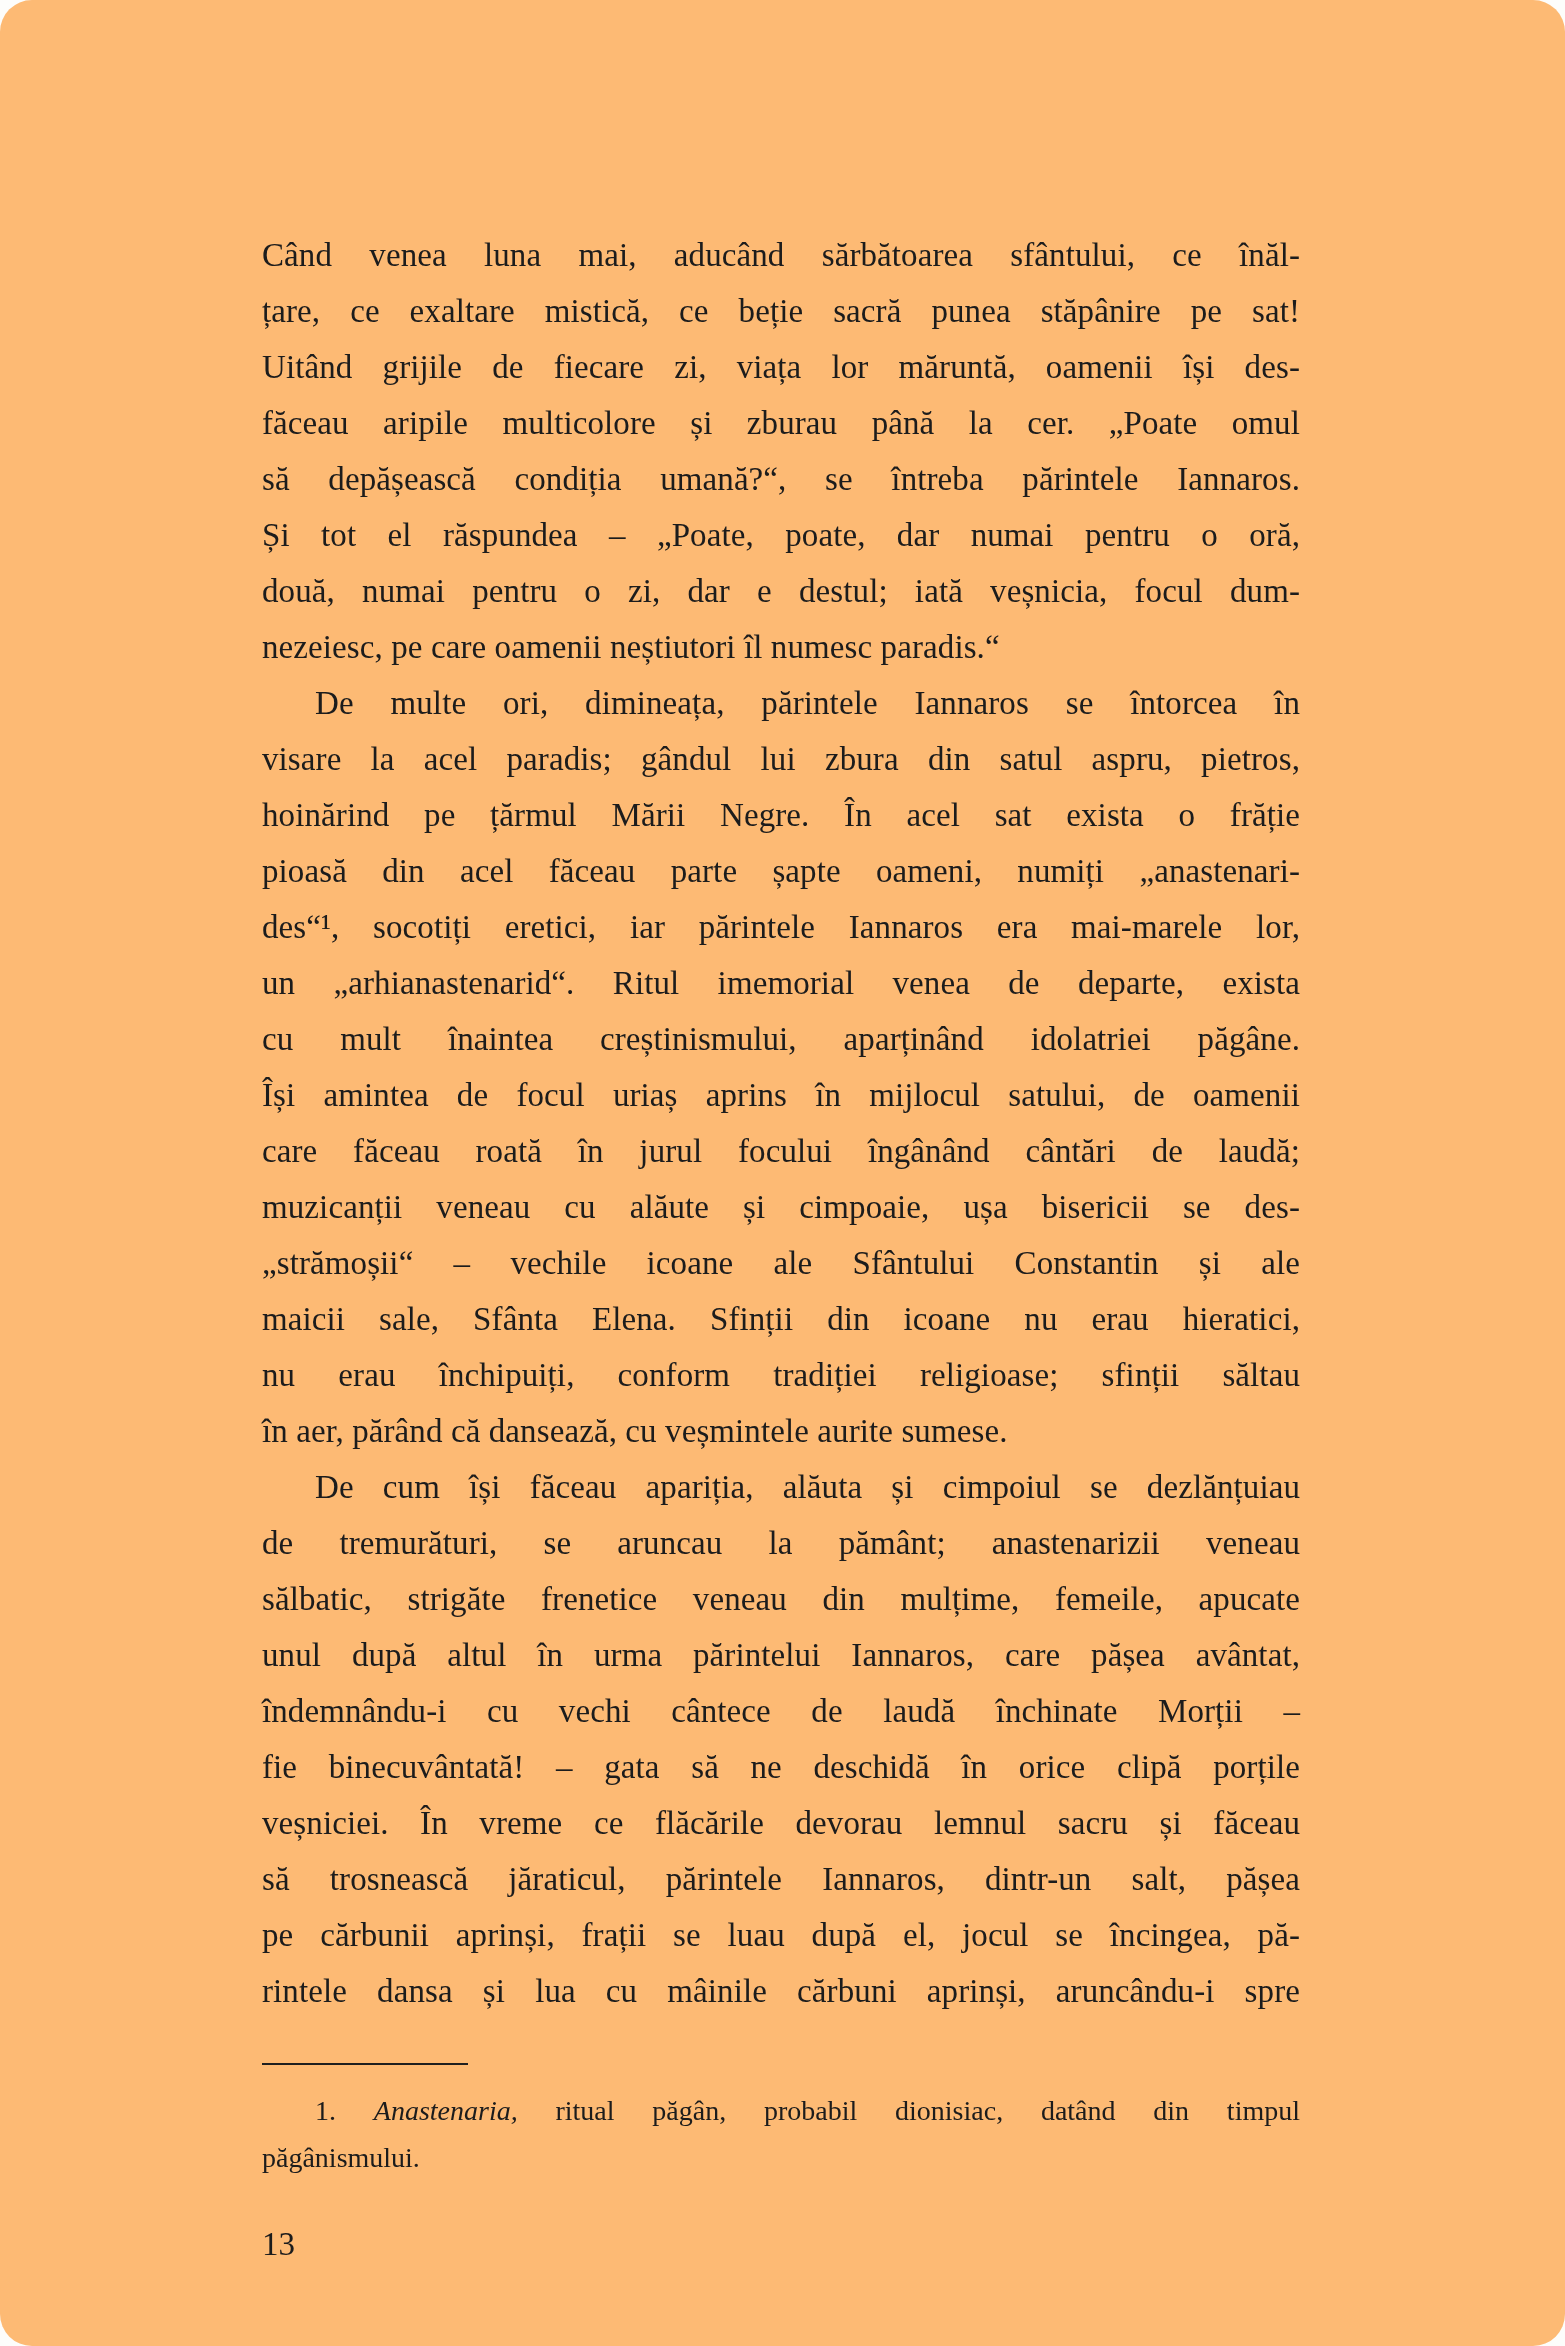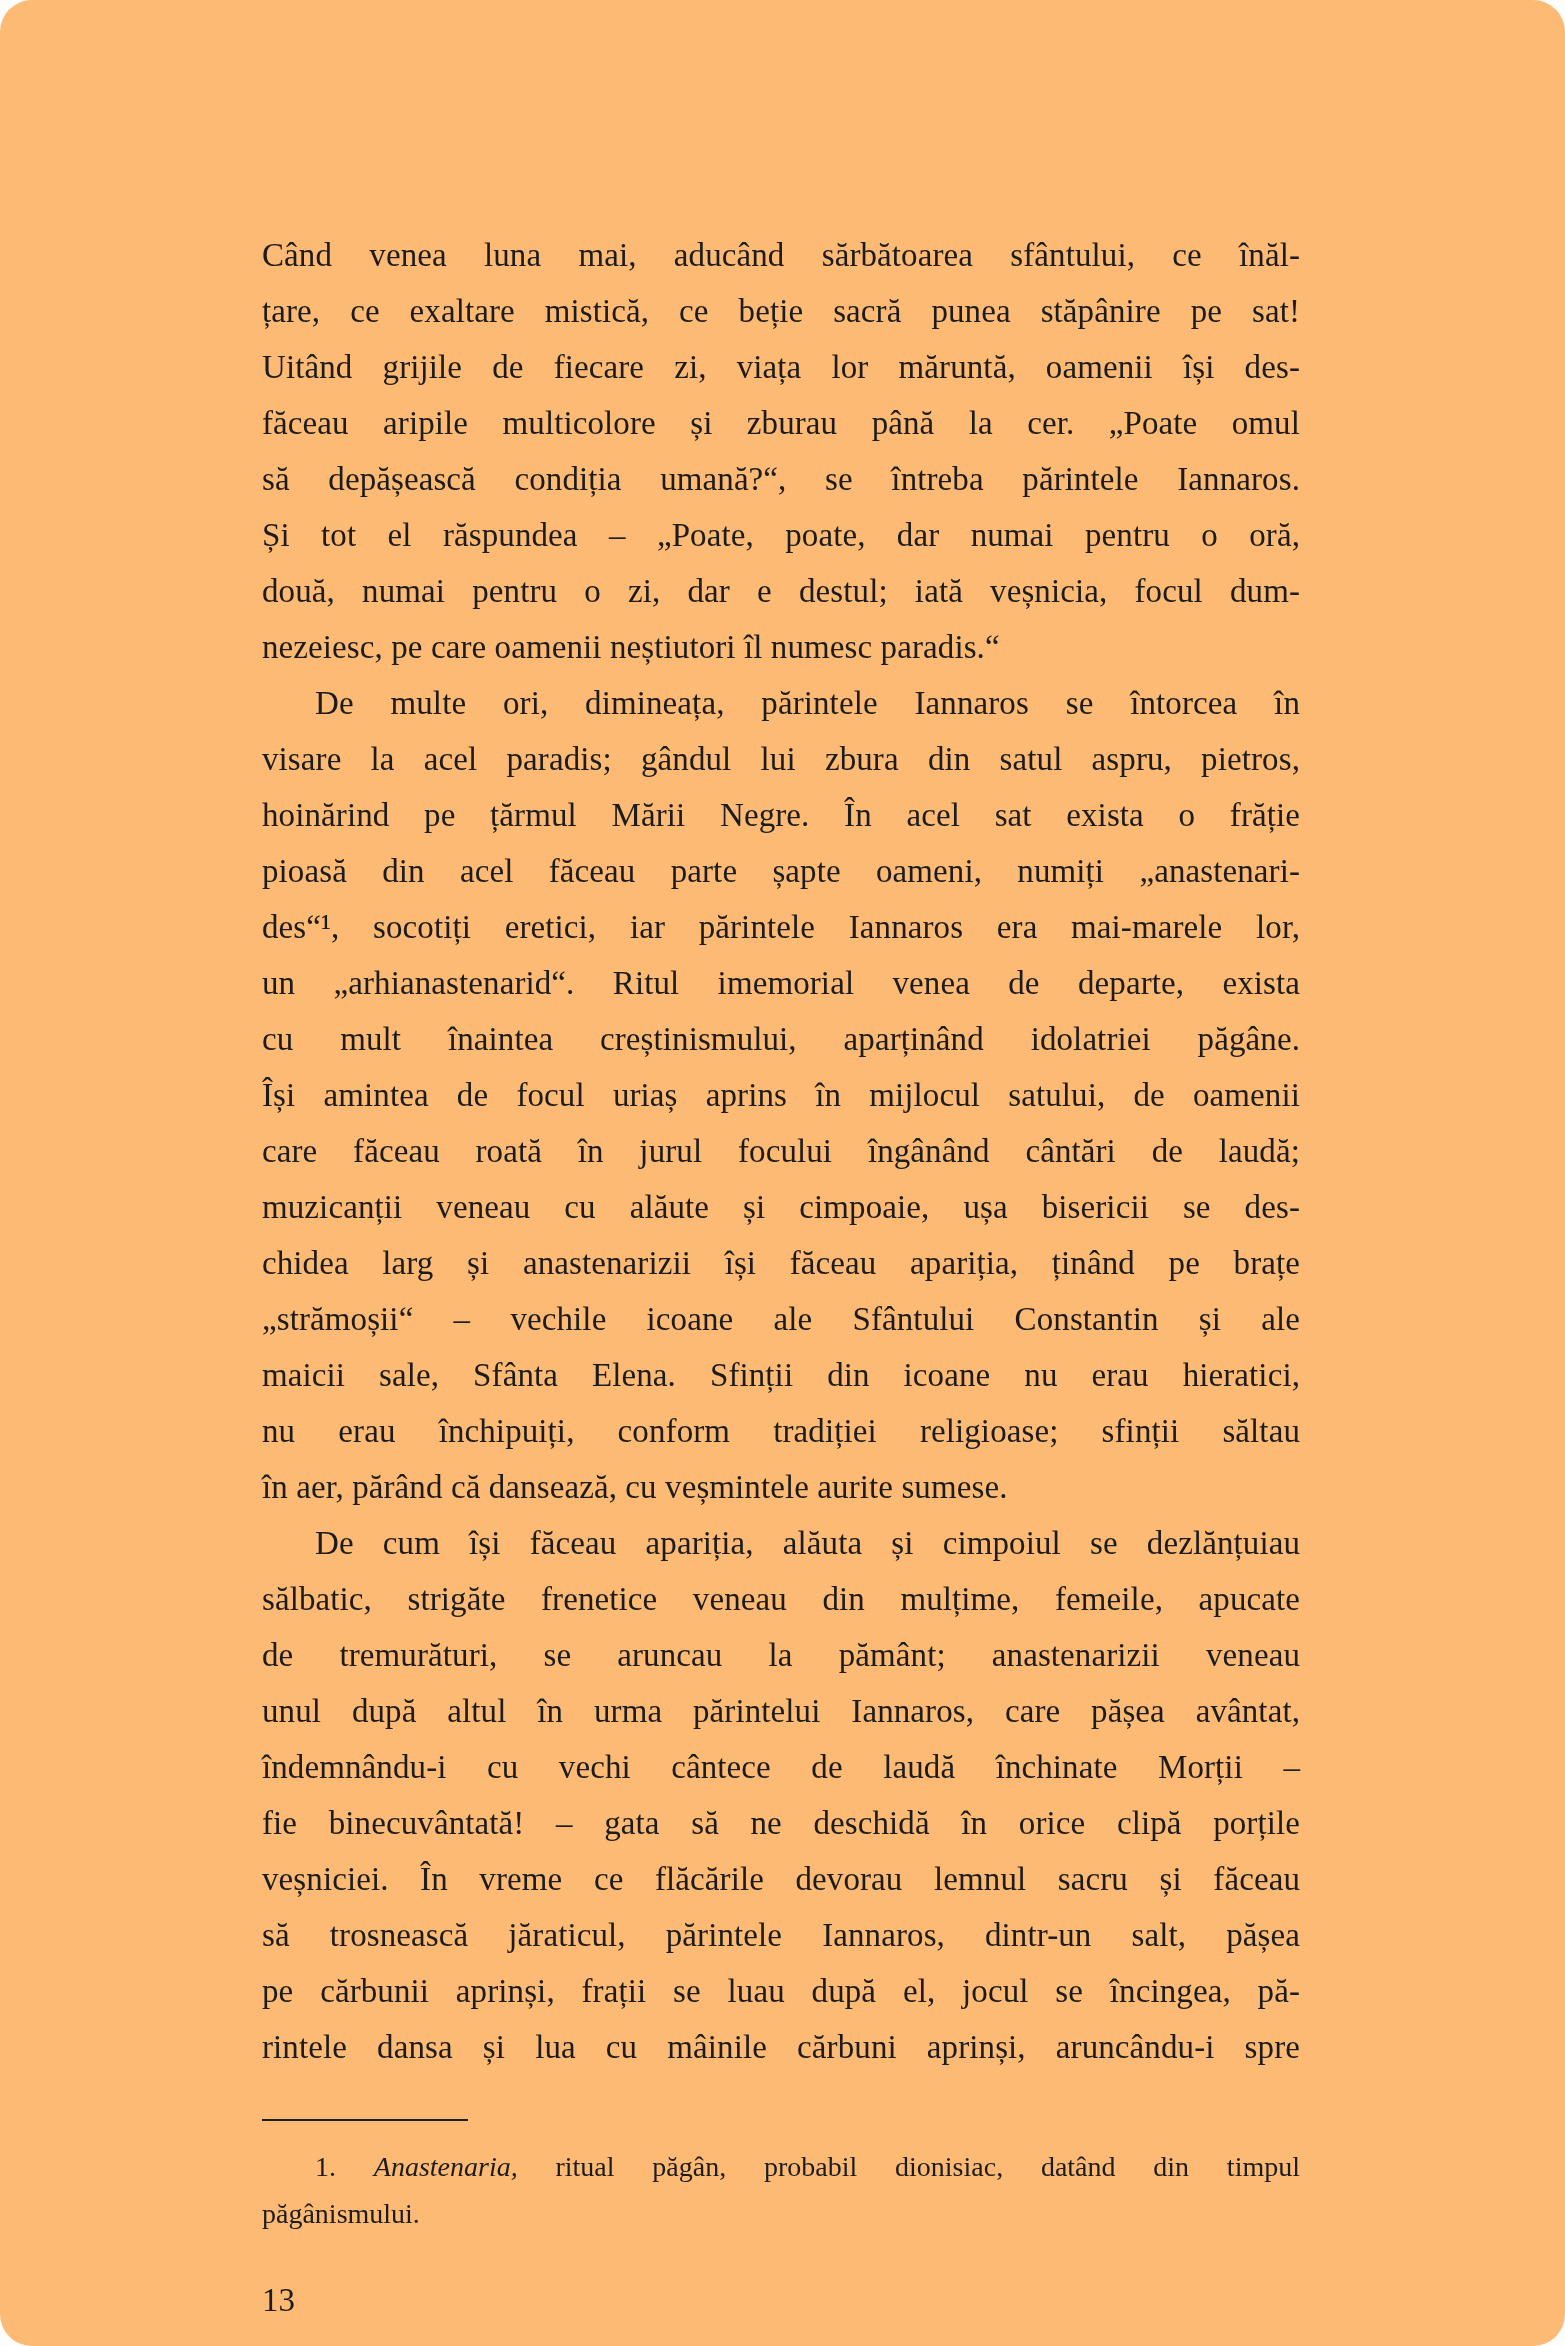--- a/index.html
+++ b/index.html
@@ -78,30 +78,29 @@
           <div class="line first-indent">De multe ori, dimineața, părintele Iannaros se întorcea în</div>
           <div class="line">visare la acel paradis; gândul lui zbura din satul aspru, pietros,</div>
           <div class="line">hoinărind pe țărmul Mării Negre. În acel sat exista o frăție</div>
           <div class="line">pioasă din acel făceau parte șapte oameni, numiți „anastenari-</div>
           <div class="line">des“¹, socotiți eretici, iar părintele Iannaros era mai-marele lor,</div>
           <div class="line">un „arhianastenarid“. Ritul imemorial venea de departe, exista</div>
           <div class="line">cu mult înaintea creștinismului, aparținând idolatriei păgâne.</div>
           <div class="line">Își amintea de focul uriaș aprins în mijlocul satului, de oamenii</div>
           <div class="line">care făceau roată în jurul focului îngânând cântări de laudă;</div>
           <div class="line">muzicanții veneau cu alăute și cimpoaie, ușa bisericii se des-</div>
-          <div class="line">chidea larg și anastenarizii își făceau apariția, ținând pe brațe</div>
           <div class="line">„strămoșii“ – vechile icoane ale Sfântului Constantin și ale</div>
           <div class="line">maicii sale, Sfânta Elena. Sfinții din icoane nu erau hieratici,</div>
           <div class="line">nu erau închipuiți, conform tradiției religioase; sfinții săltau</div>
           <div class="line last-line">în aer, părând că dansează, cu veșmintele aurite sumese.</div>
         </div>
         <div class="paragraph">
           <div class="line first-indent">De cum își făceau apariția, alăuta și cimpoiul se dezlănțuiau</div>
+          <div class="line">de tremurături, se aruncau la pământ; anastenarizii veneau</div>
           <div class="line">sălbatic, strigăte frenetice veneau din mulțime, femeile, apucate</div>
-          <div class="line">de tremurături, se aruncau la pământ; anastenarizii veneau</div>
           <div class="line">unul după altul în urma părintelui Iannaros, care pășea avântat,</div>
           <div class="line">îndemnându-i cu vechi cântece de laudă închinate Morții –</div>
           <div class="line">fie binecuvântată! – gata să ne deschidă în orice clipă porțile</div>
           <div class="line">veșniciei. În vreme ce flăcările devorau lemnul sacru și făceau</div>
           <div class="line">să trosnească jăraticul, părintele Iannaros, dintr-un salt, pășea</div>
           <div class="line">pe cărbunii aprinși, frații se luau după el, jocul se încingea, pă-</div>
           <div class="line">rintele dansa și lua cu mâinile cărbuni aprinși, aruncându-i spre</div>
         </div>
       </div>
 

